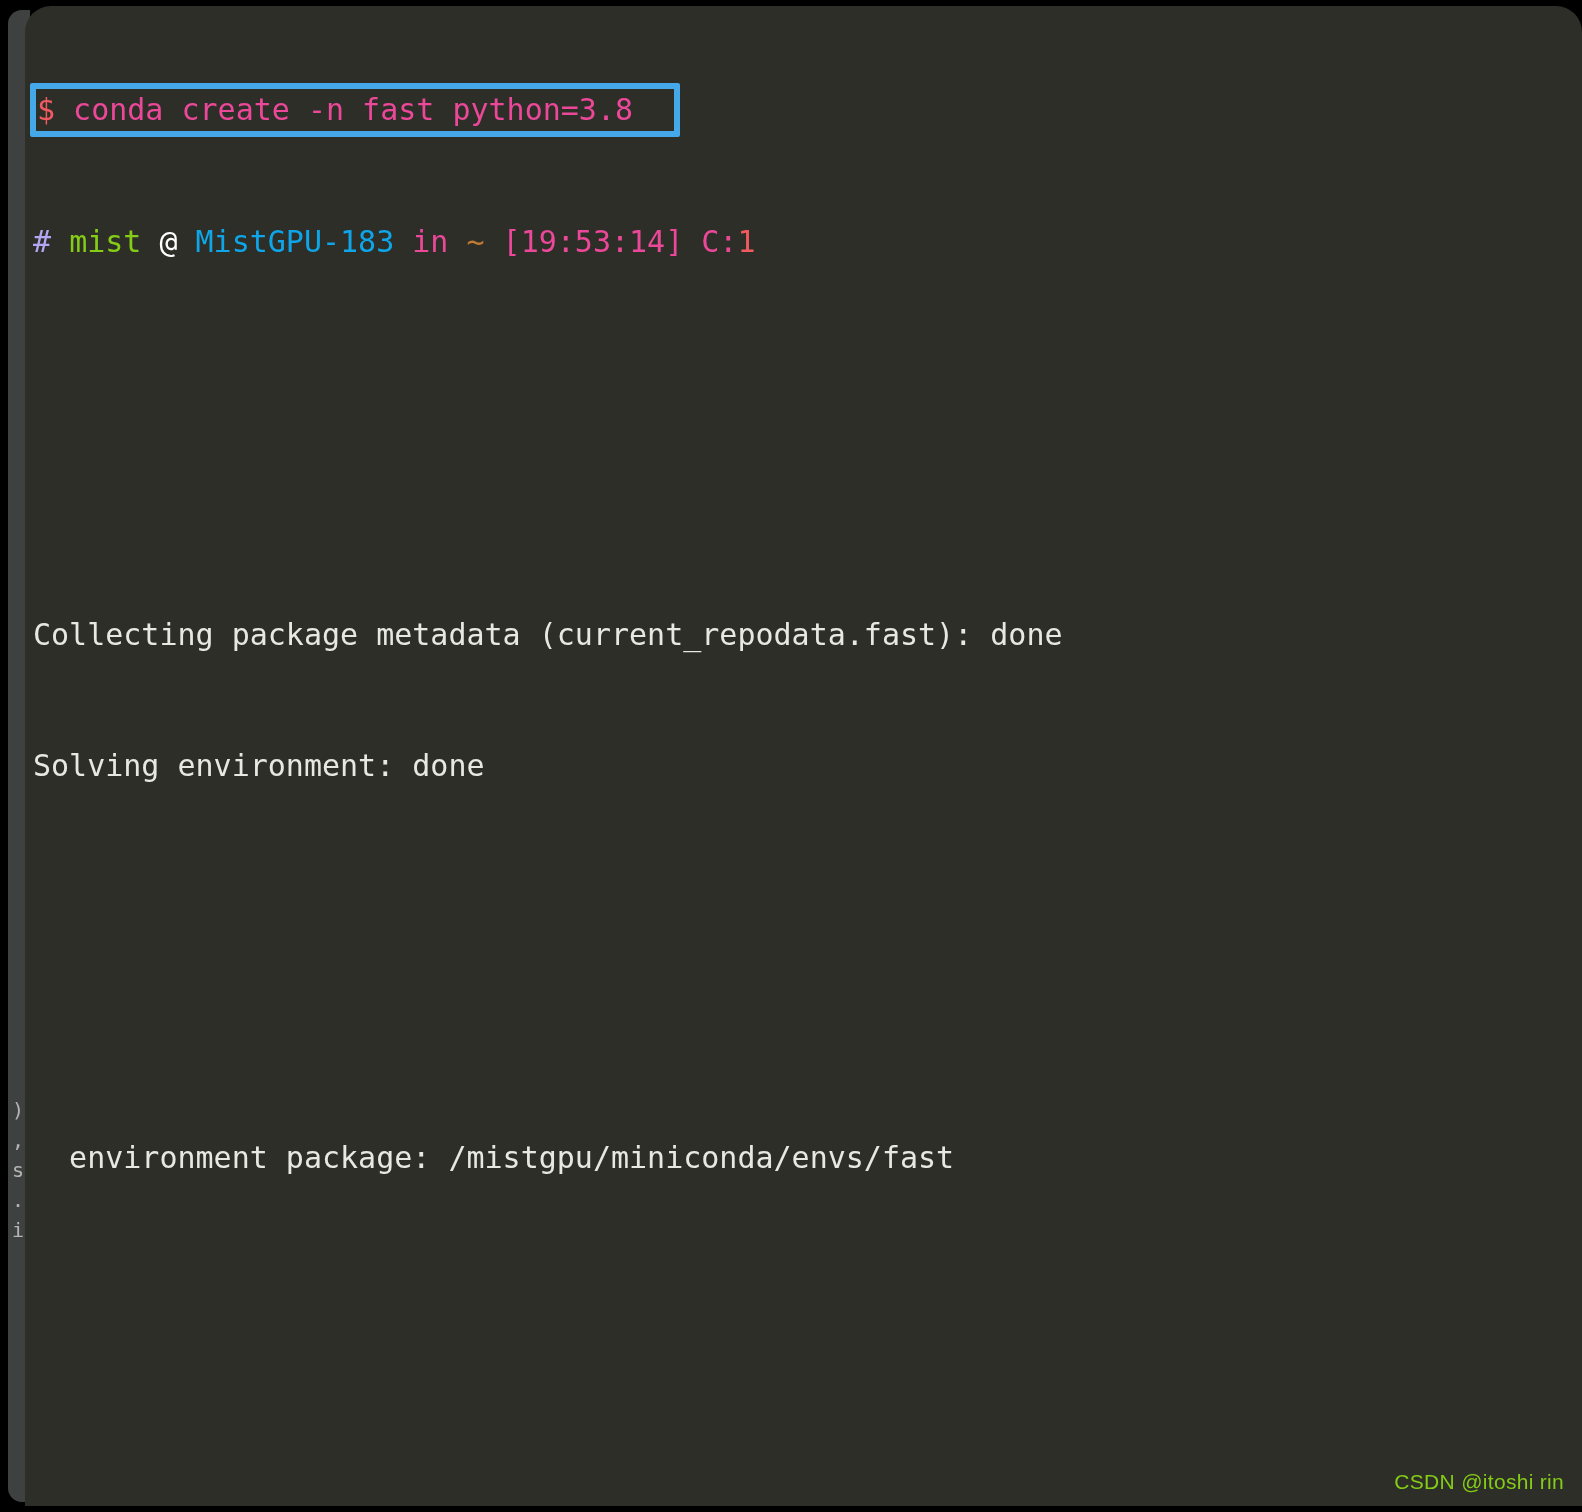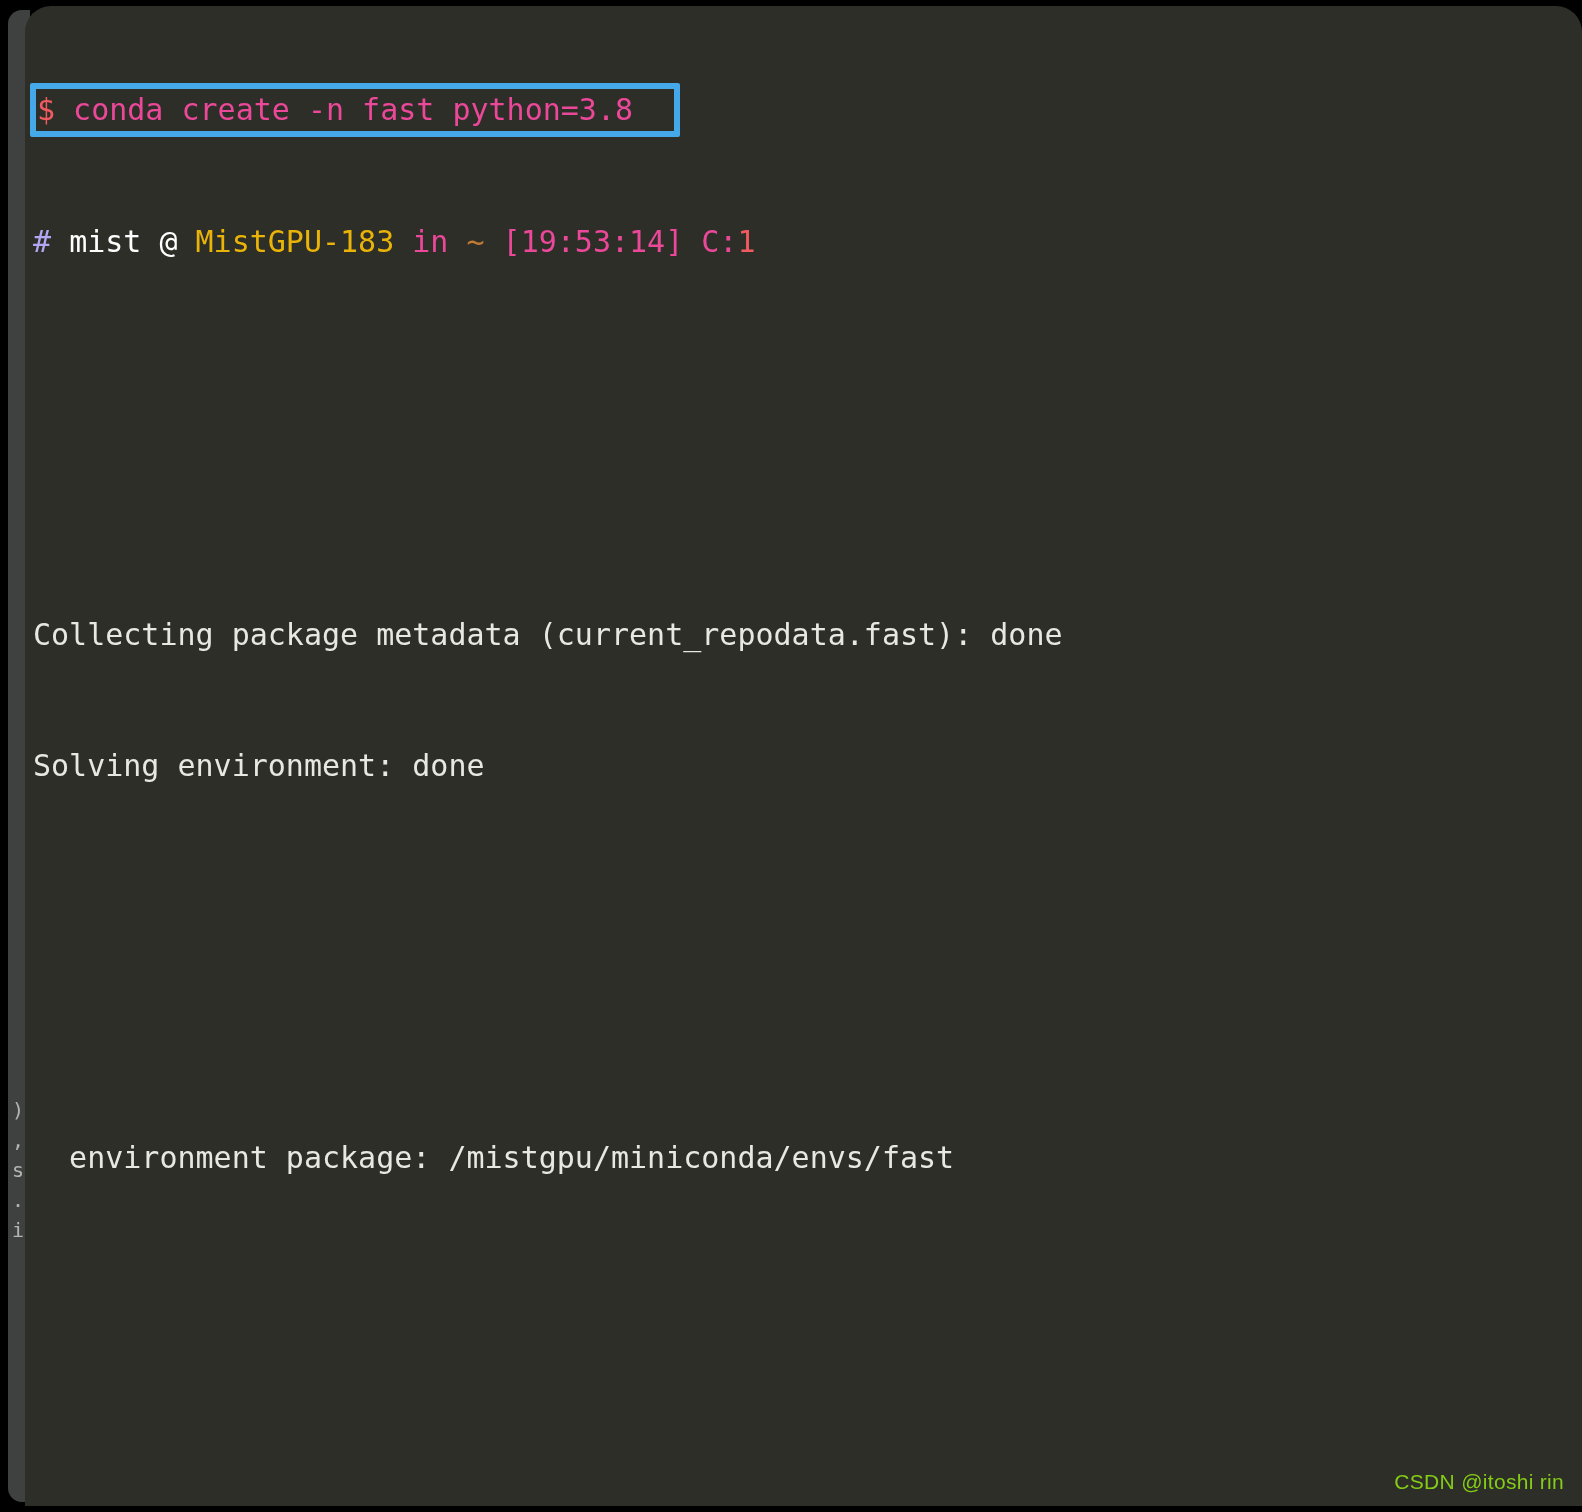--- a/index.html
+++ b/index.html
@@ -74,23 +74,23 @@
   }
   .line {
     height: 43.6px;
     padding-left: 8px;
     white-space: pre;
   }
   .line.blank { color: transparent; }
 
   
   .c-hash   { color: #b3a6f2; }
-  .c-user   { color: #ffffff; }
+  .c-user   { color: #84cc16; }
   .c-at     { color: #ffffff; }
-  .c-host   { color: #eab308; }
+  .c-host   { color: #0ea5e9; }
   .c-plain  { color: #ec4899; }
   .c-tilde  { color: #c27b34; }
   .c-red    { color: #f05a60; }
   .c-dollar { color: #f05a60; }
 
   
   #cmd-highlight {
     position: absolute;
     left: 5px;
     top: 77px;

